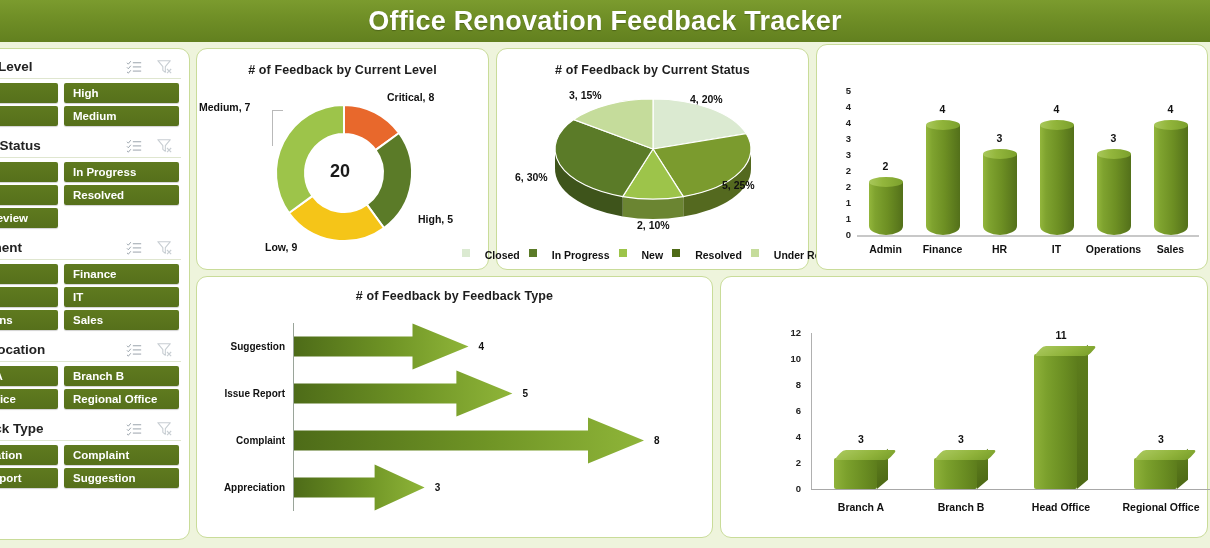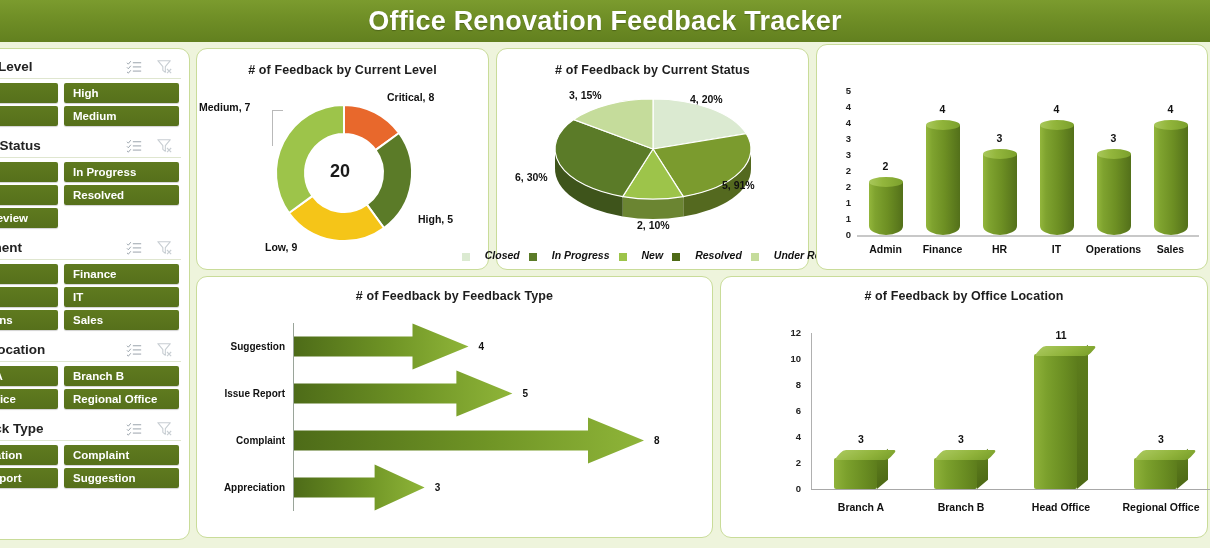--- a/index.html
+++ b/index.html
@@ -117,21 +117,21 @@
   }
 
   
   .pie-legend {
     position: absolute;
     left: 0; right: 0; bottom: 8px;
     display: flex; align-items: center; justify-content: center;
     gap: 9px;
     font-size: 10.5px; font-weight: bold; color: #111;
   }
-  .lg-item { display: flex; align-items: flex-end; gap: 15px; white-space: nowrap; font-style: italic; }
+  .lg-item { display: flex; align-items: flex-start; gap: 15px; white-space: nowrap; }
   .lg-swatch { width: 8px; height: 8px; display: inline-block; }
 
   
   .axis-y-lab {
     position: absolute;
     font-size: 9.5px; font-weight: bold; color: #222;
     text-align: right; width: 16px;
   }
   .cat-lab {
     position: absolute;
@@ -365,21 +365,21 @@
         <g id="pie3d-top">
             <path d="M156 74 L156 24 A98 50 0 0 1 249.20353859692506 58.54915028125263 Z" fill="#dbead1" stroke="#ffffff" stroke-width="1.2"></path>
             <path d="M156 74 L249.20353859692506 58.54915028125263 A98 50 0 0 1 186.28366544874484 121.55282581475768 Z" fill="#7b9b2e" stroke="#ffffff" stroke-width="1.2"></path>
             <path d="M156 74 L186.28366544874484 121.55282581475768 A98 50 0 0 1 125.71633455125516 121.55282581475768 Z" fill="#9dc44a" stroke="#ffffff" stroke-width="1.2"></path>
             <path d="M156 74 L125.71633455125516 121.55282581475768 A98 50 0 0 1 76.71633455125514 44.61073738537635 Z" fill="#5b7b28" stroke="#ffffff" stroke-width="1.2"></path>
             <path d="M156 74 L76.71633455125514 44.61073738537635 A98 50 0 0 1 155.99999999999997 24 Z" fill="#c5dc9b" stroke="#ffffff" stroke-width="1.2"></path>
           </g>
       </svg>
       <div class="chart-label" style="left:72px; top:14px;">3, 15%</div>
       <div class="chart-label" style="left:193px; top:18px;">4, 20%</div>
-      <div class="chart-label" style="left:225px; top:104px;">5, 91%</div>
+      <div class="chart-label" style="left:225px; top:104px;">5, 25%</div>
       <div class="chart-label" style="left:140px; top:144px;">2, 10%</div>
       <div class="chart-label" style="left:18px; top:96px;">6, 30%</div>
     </div>
     <div class="pie-legend">
       <span class="lg-item">
         <span class="lg-swatch" style="background:#dbead1"></span>
         <span>Closed</span>
       </span>
       <span class="lg-item">
         <span class="lg-swatch" style="background:#5b7b28"></span>
@@ -474,21 +474,20 @@
         <div class="arrow-cat" style="left: 0px; width: 88px; top: 82.5px;">Issue Report</div>
         <div class="arrow-val" style="left: 325.375px; top: 82.5px;">5</div>
         <div class="arrow-cat" style="left: 0px; width: 88px; top: 129.5px;">Complaint</div>
         <div class="arrow-val" style="left: 457px; top: 129.5px;">8</div>
         <div class="arrow-cat" style="left: 0px; width: 88px; top: 176.5px;">Appreciation</div>
         <div class="arrow-val" style="left: 237.625px; top: 176.5px;">3</div>
       </div>
   </div>
 
   <div class="card" id="card-office">
-    <div class="card-title" style="top:12px"># of  Feedback by Office Location</div>
     <div id="office-plot" style="position:absolute; left:0; top:32px; width:488px; height:224px;margin-left:32px;">
         <div class="axis-y-lab" style="left: 32px; top: 18px;">12</div>
         <div class="axis-y-lab" style="left: 32px; top: 44px;">10</div>
         <div class="axis-y-lab" style="left: 32px; top: 70px;">8</div>
         <div class="axis-y-lab" style="left: 32px; top: 96px;">6</div>
         <div class="axis-y-lab" style="left: 32px; top: 122px;">4</div>
         <div class="axis-y-lab" style="left: 32px; top: 148px;">2</div>
         <div class="axis-y-lab" style="left: 32px; top: 174px;">0</div>
         <div class="axisline" style="left: 58px; top: 24px; height: 156px;"></div>
         <div class="baseline" style="left: 58px; width: 400px; top: 180px; height: 1px; background: rgb(168, 168, 168);"></div>

